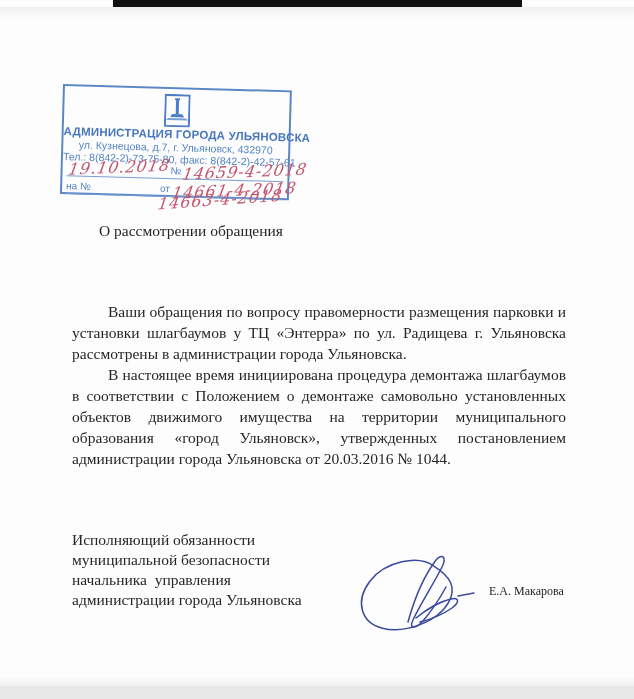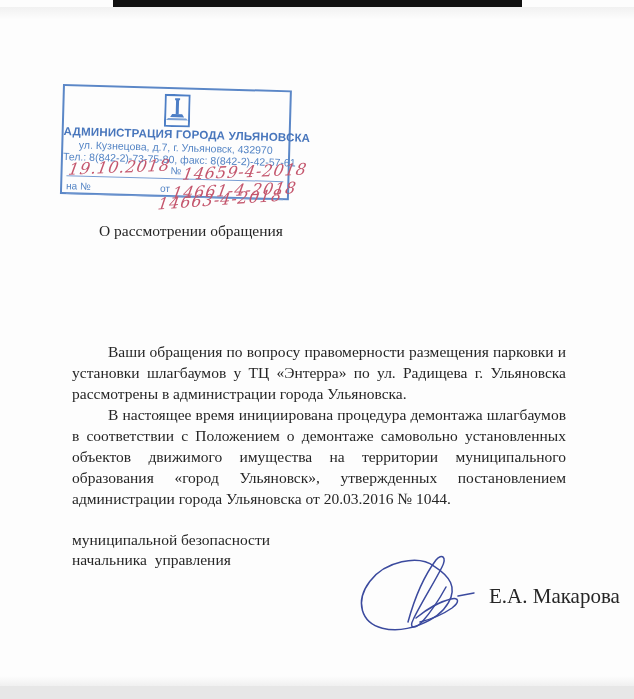--- a/index.html
+++ b/index.html
@@ -47,27 +47,27 @@
   .hw-date { left:2px; bottom:0px; font-size:16px; transform:rotate(-4deg) skewX(-12deg); }
   .hw-num1 { left:116px; bottom:-1px; font-size:16px; transform:rotate(-4deg) skewX(-12deg); }
   .hw-num2 { left:106px; bottom:-2px; font-size:16px; transform:rotate(-4deg) skewX(-12deg); }
   .hw-num3 { position:absolute; left:158px; top:190px; font-family:"DejaVu Serif", serif;
     font-style:italic; font-size:16px; color:#c4566d; letter-spacing:1px;
     transform:rotate(-4deg) skewX(-12deg); white-space:nowrap; }
 
   
   .subject { position:absolute; left:72px; top:222px; font-size:15.5px;margin-left:27px; }
   .body-text { position:absolute; left:72px; top:301px; width:494px;
-    font-size:15.5px; line-height:21px; text-align:justify;margin-top:40px; }
+    font-size:15.5px; line-height:21px; text-align:justify; }
   .body-text p { text-indent:36px; margin:0; }
 
   .sig-block { position:absolute; left:72px; top:530px; font-size:15.5px; line-height:20px; }
   .sig-block div { white-space:pre-wrap; }
   .signature-svg { position:absolute; left:350px; top:550px; }
-  .sig-name { position:absolute; left:489px; top:584px; font-size:21px; }
+  .sig-name { position:absolute; left:489px; top:584px; font-size:12px; }
 </style>
 </head>
 <body>
 
 <div class="page">
 
   <div class="top-bar"></div>
   <div class="top-noise"></div>
 
   <div class="stamp">
@@ -100,22 +100,24 @@
   <div class="hw-num3">14663-4-2018</div>
 
   <div class="subject">О рассмотрении обращения</div>
 
   <div class="body-text">
     <p>Ваши обращения по вопросу правомерности размещения парковки и установки шлагбаумов у ТЦ «Энтерра» по ул. Радищева г. Ульяновска рассмотрены в администрации города Ульяновска.</p>
     <p>В настоящее время инициирована процедура демонтажа шлагбаумов в соответствии с Положением о демонтаже самовольно установленных объектов движимого имущества на территории муниципального образования «город Ульяновск», утвержденных постановлением администрации города Ульяновска от 20.03.2016 № 1044.</p>
   </div>
 
   <div class="sig-block">
+    <div>Исполняющий обязанности</div>
     <div>муниципальной безопасности</div>
     <div>начальника  управления</div>
+    <div>администрации города Ульяновска</div>
   </div>
 
   <div class="signature-svg">
     <svg width="145" height="90" viewBox="0 0 145 90">
       <g fill="none" stroke="#3b4a9e" stroke-width="1.5" stroke-linecap="round">
         <path d="M88,20 C74,6 40,8 22,26 C4,44 8,66 28,74 C50,83 84,75 97,58 C108,44 102,32 88,20 Z" transform="rotate(-8 60 45)"></path>
         <path d="M58,72 C64,50 74,26 86,10 C92,3 97,7 92,17 C84,33 70,55 63,70 C59,78 64,80 72,72 C80,63 90,48 96,37"></path>
         <path d="M66,68 C78,58 92,51 101,49 C109,47 110,52 102,58 C92,65 78,70 70,72"></path>
         <path d="M108,46 L124,43"></path>
       </g>

